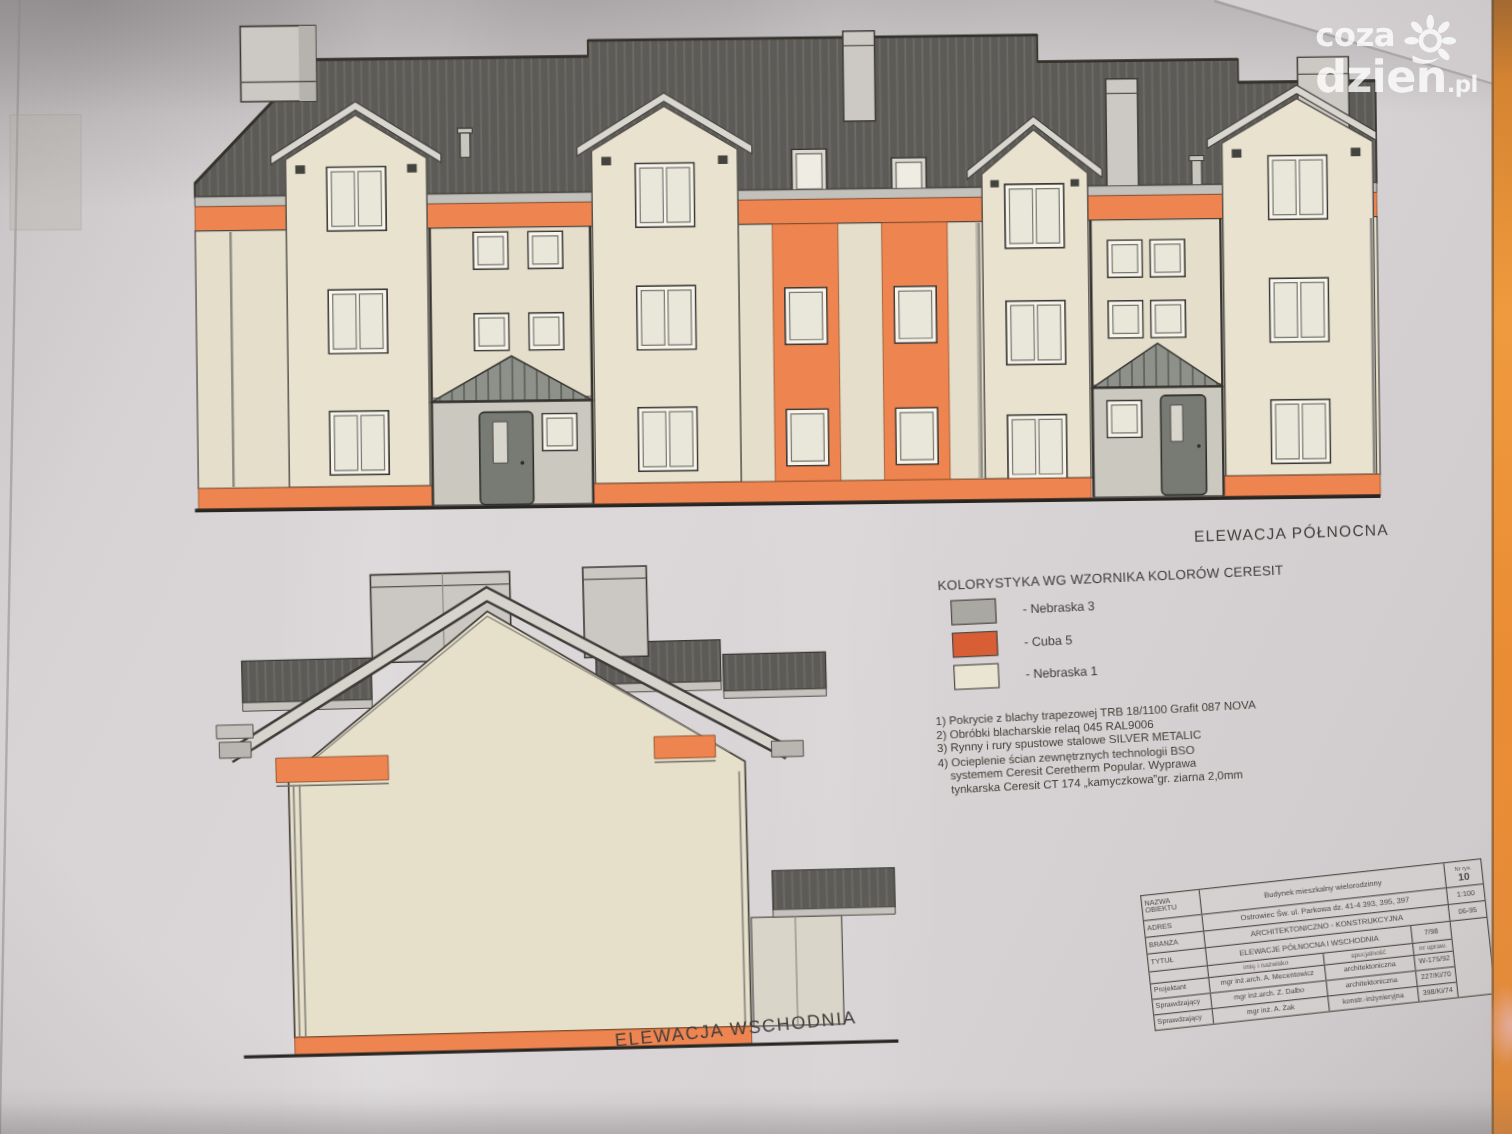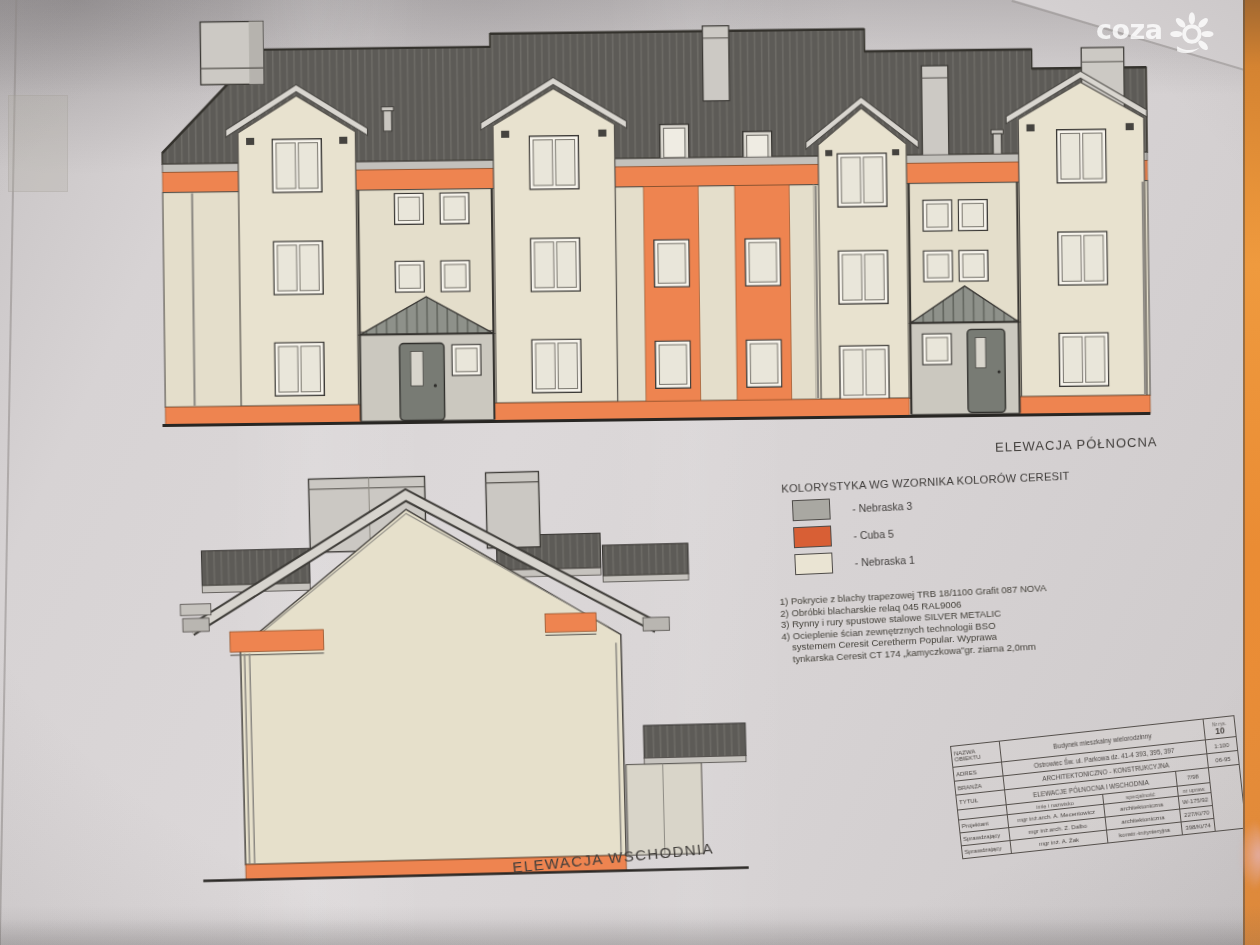--- a/index.html
+++ b/index.html
@@ -390,20 +390,23 @@
           <ellipse cx="31" cy="12" rx="3.6" ry="7"></ellipse>
           <ellipse cx="44" cy="17" rx="3.6" ry="7" transform="rotate(45 44 17)"></ellipse>
           <ellipse cx="49" cy="30" rx="3.6" ry="7" transform="rotate(90 49 30)"></ellipse>
           <ellipse cx="44" cy="43" rx="3.6" ry="7" transform="rotate(135 44 43)"></ellipse>
           <ellipse cx="18" cy="17" rx="3.6" ry="7" transform="rotate(-45 18 17)"></ellipse>
           <ellipse cx="13" cy="30" rx="3.6" ry="7" transform="rotate(-90 13 30)"></ellipse>
           <path d="M14,44 Q26,52 40,46 Q28,56 14,50 Z"></path>
         </g>
       </svg>
     </div>
+    <div class="wm-row2">
+      <span>dzien</span><span class="wm-tld">.pl</span>
+    </div>
   </div>
 
   <div class="fold"></div>
   <div class="fold-line"></div>
   <div class="orange-strip"></div>
   <div class="finger"></div>
   <div class="vignette"></div>
 </div>
 
 </body></html>

